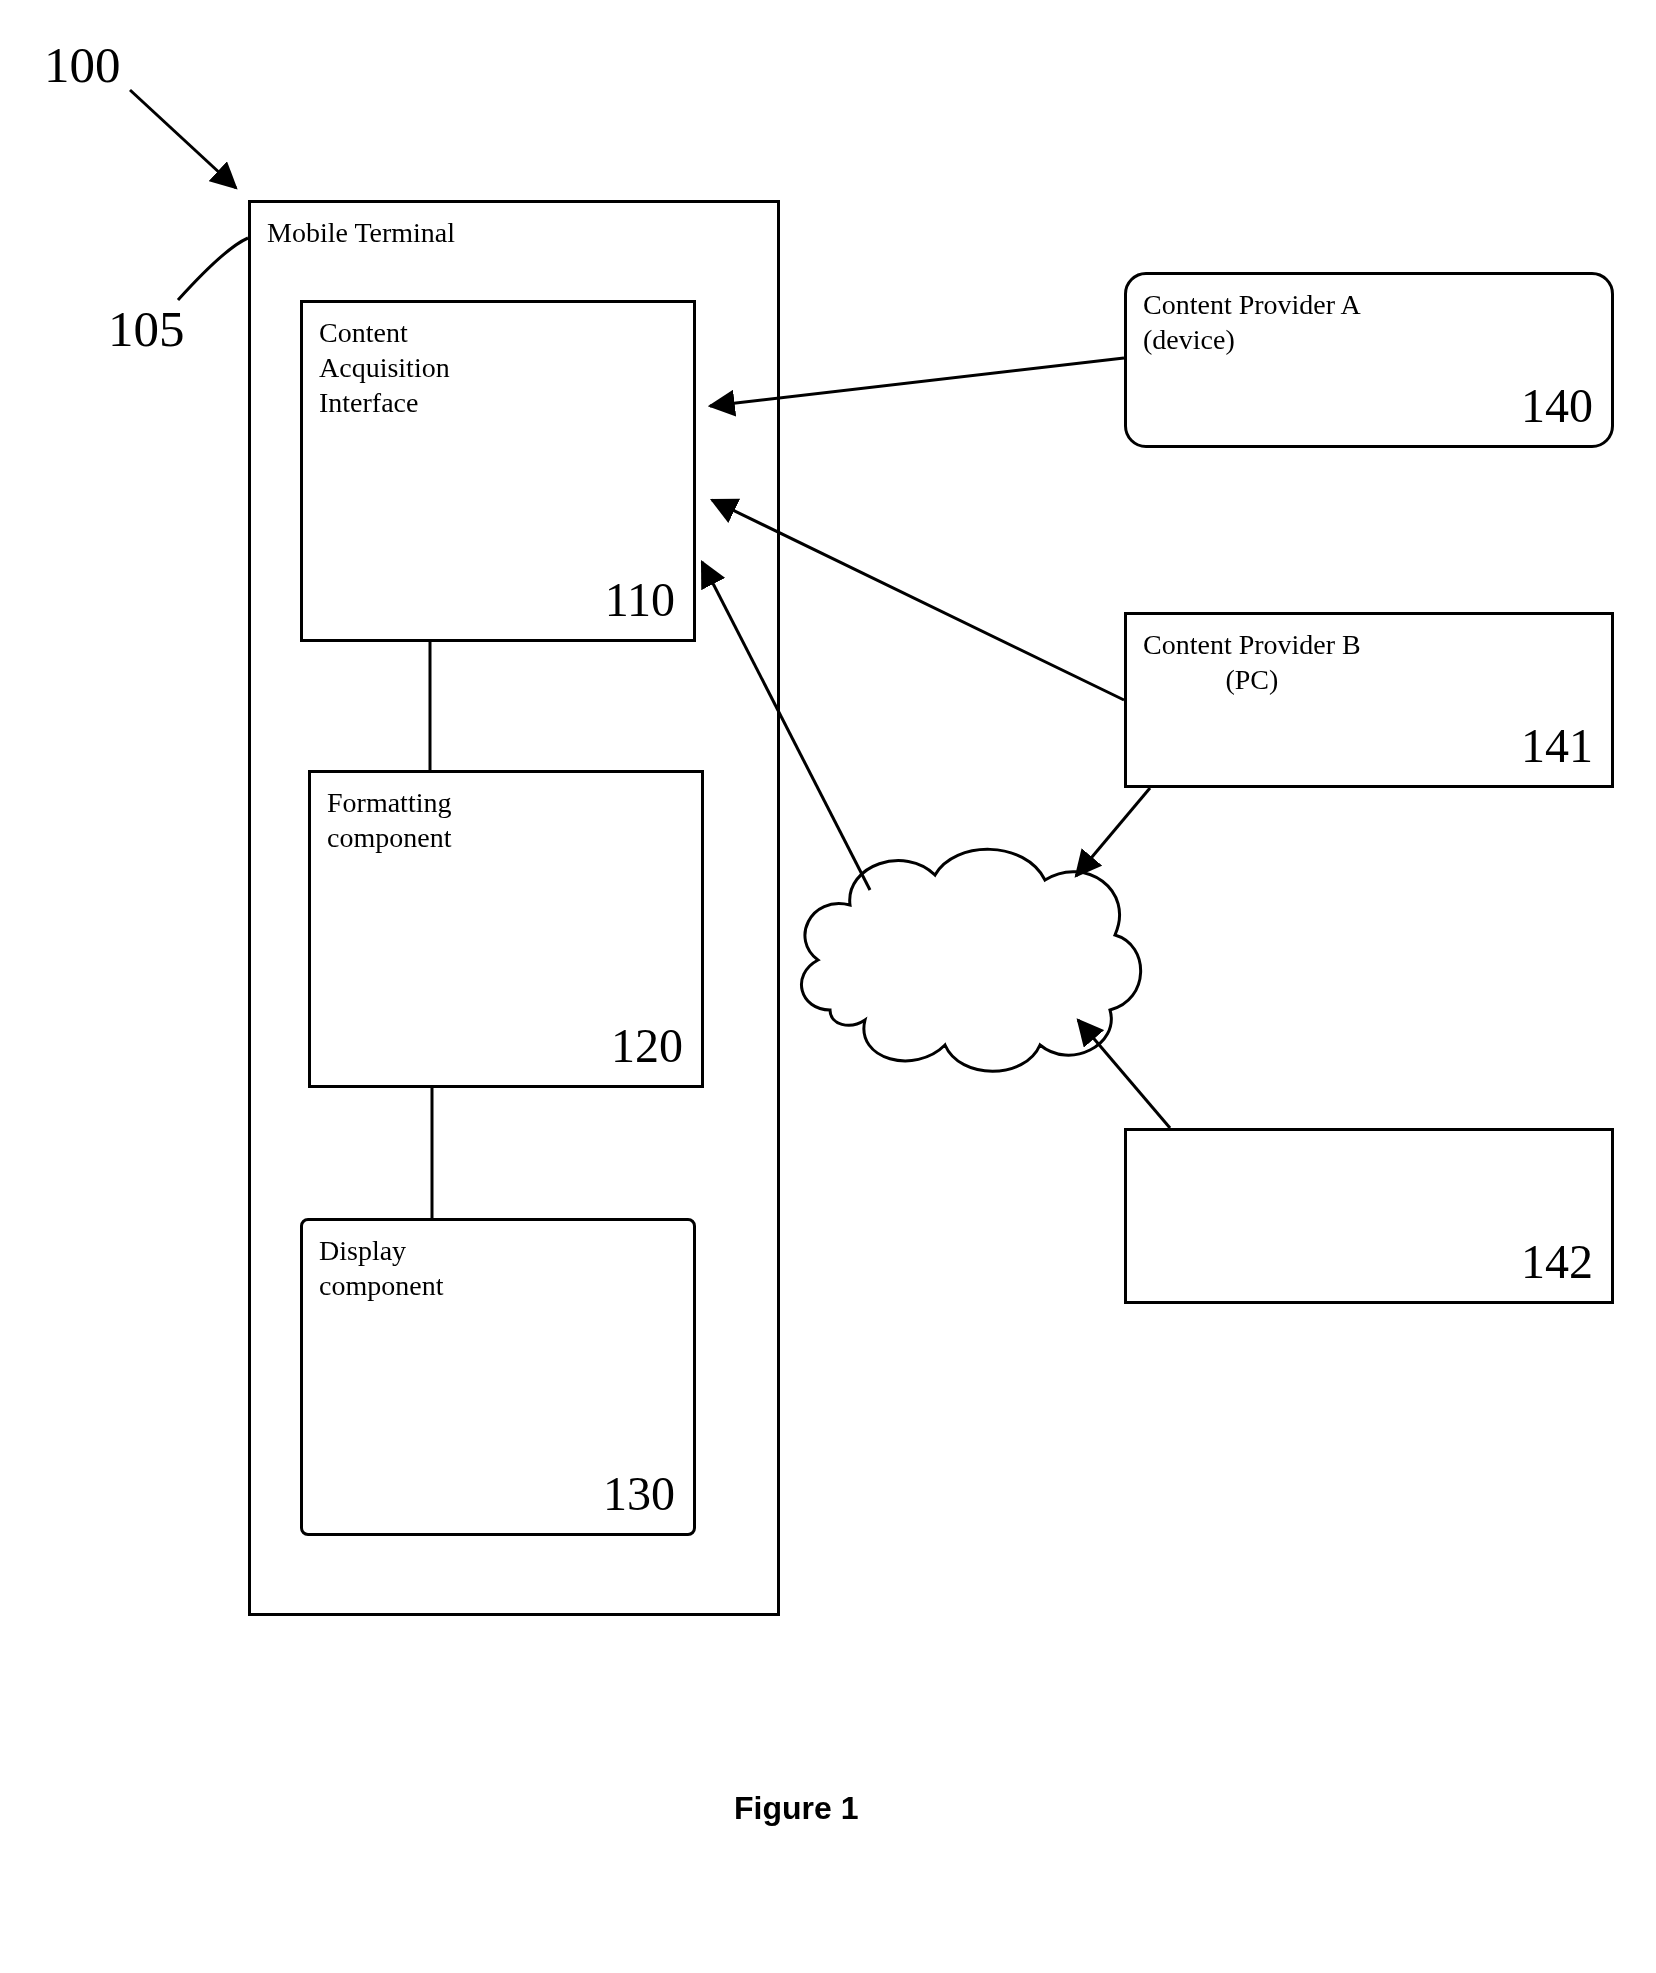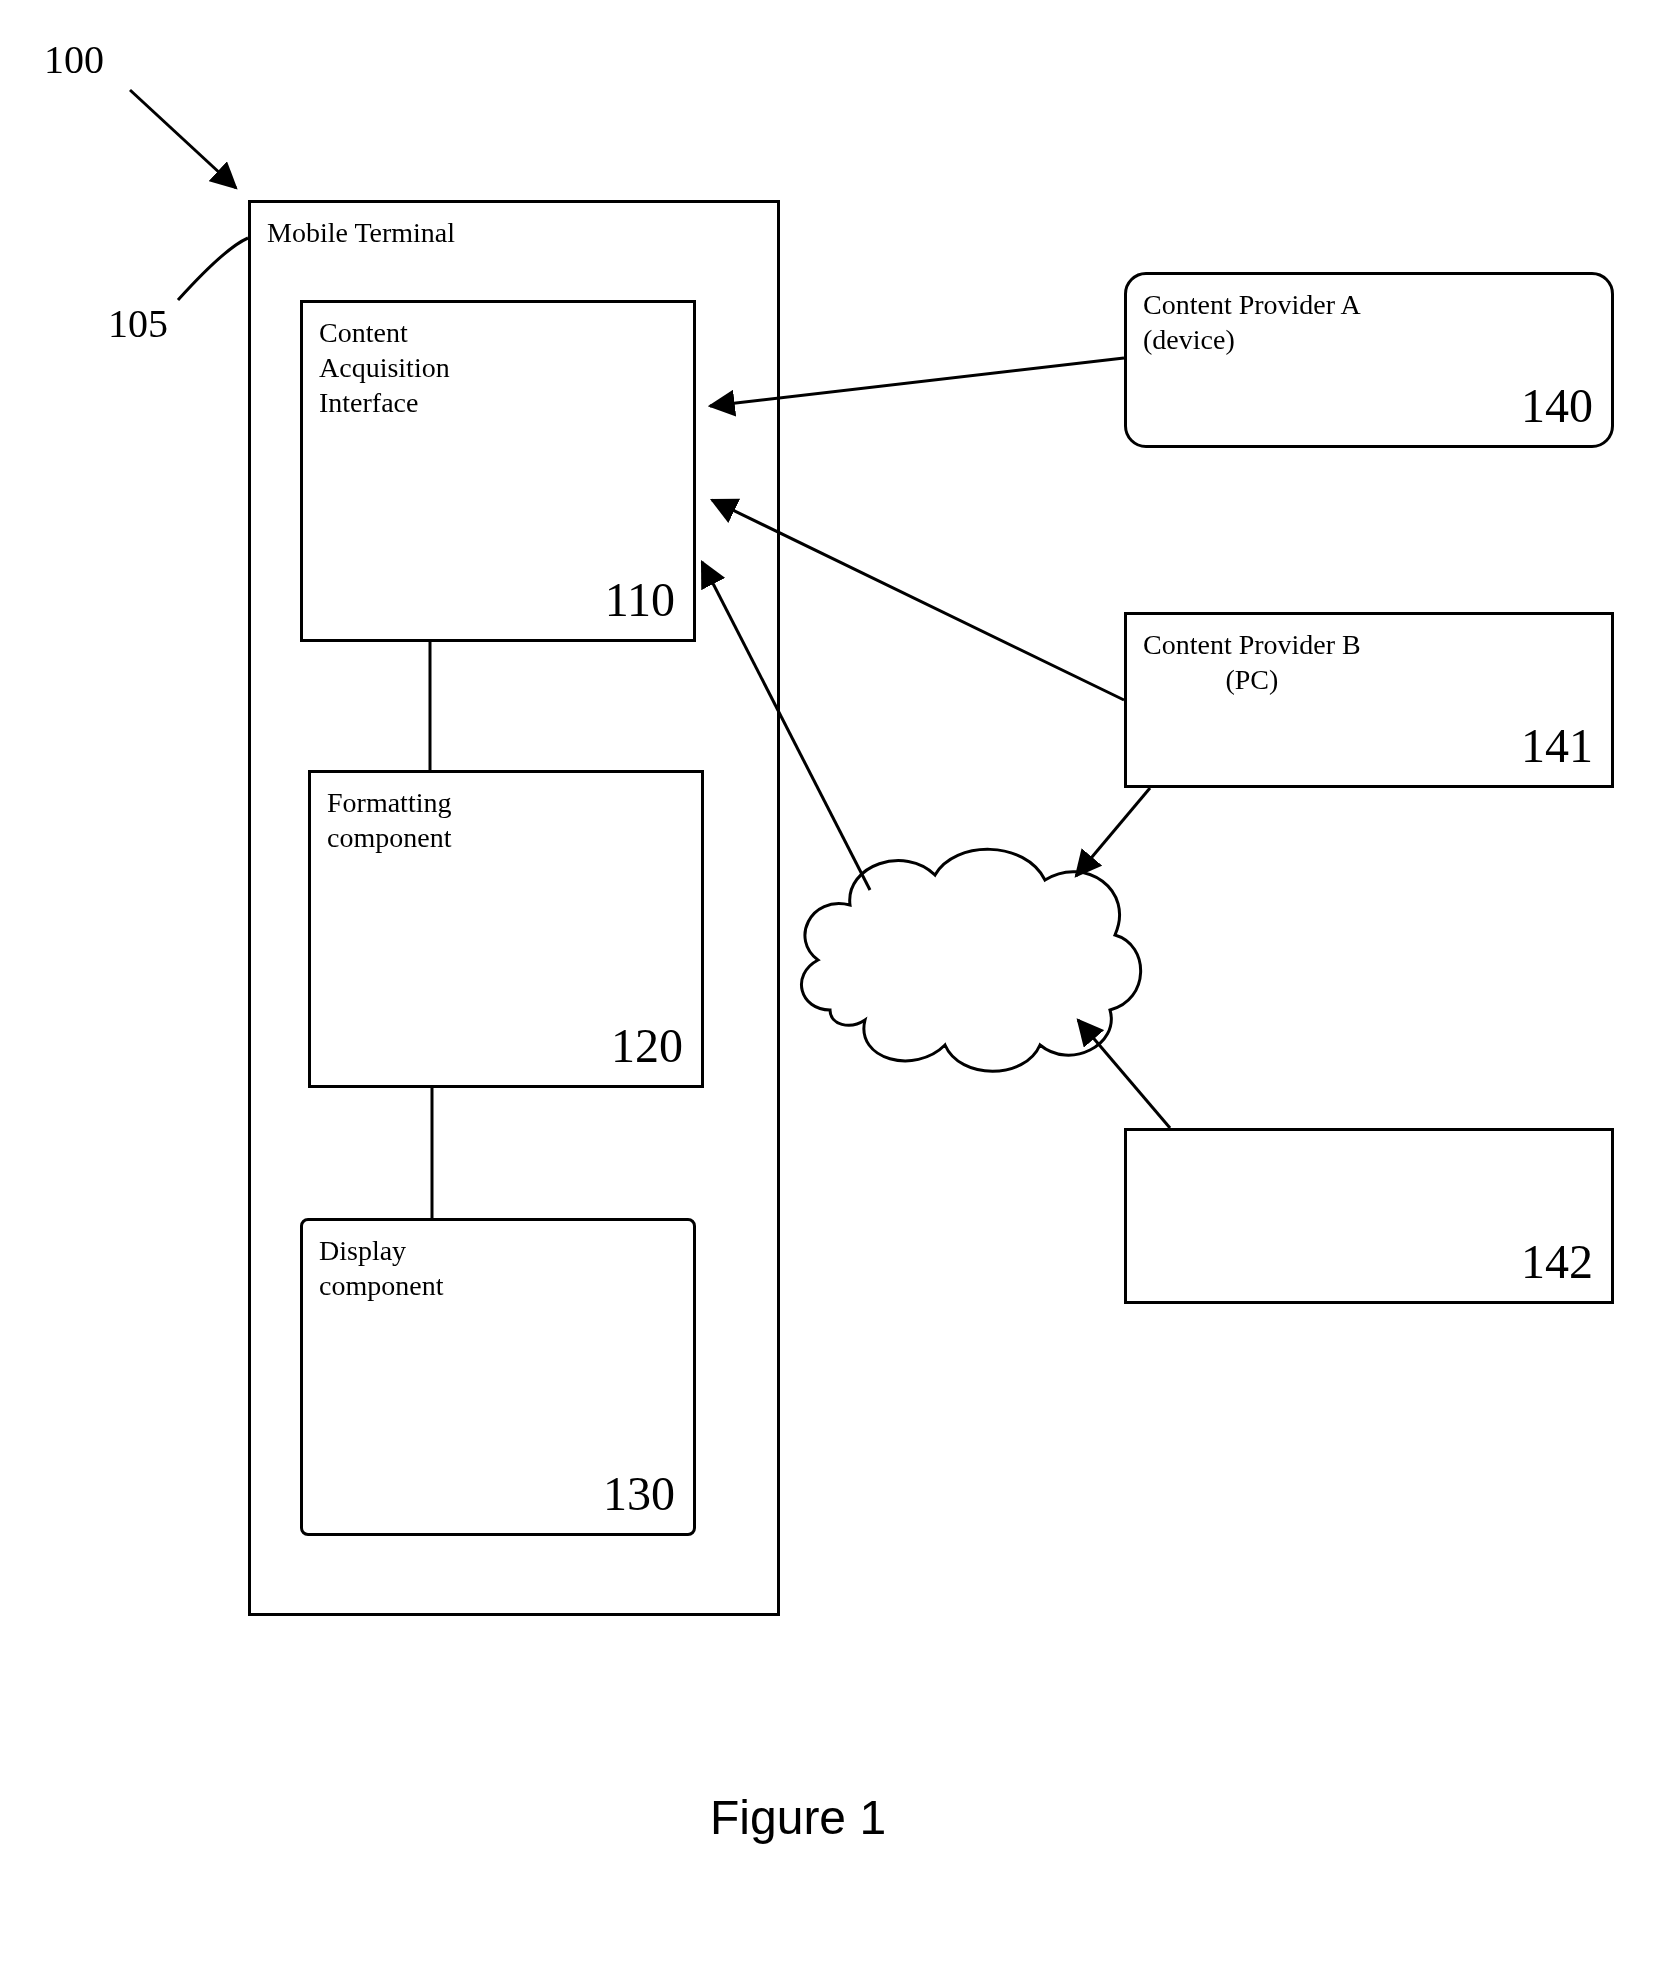--- a/index.html
+++ b/index.html
@@ -9,21 +9,21 @@
   }
   .canvas {
     position: relative;
     width: 1656px;
     height: 1973px;
     font-family: "Times New Roman", Times, serif;
     color: #000;
   }
   .numlabel {
     position: absolute;
-    font-size: 40px;
+    font-size: 51px;
   }
   .box {
     position: absolute;
     border: 3px solid #000;
     box-sizing: border-box;
     background: #fff;
   }
   .box .title {
     position: absolute;
     top: 12px;
@@ -33,23 +33,24 @@
     white-space: pre;
   }
   .box .num {
     position: absolute;
     right: 18px;
     bottom: 12px;
     font-size: 48px;
   }
   .figcaption {
     position: absolute;
-    font-size: 48px;
-    font-weight: normal;
+    font-size: 32px;
+    font-weight: bold;
     font-family: Arial, Helvetica, sans-serif;
+    margin-left: 24px;
   }
   svg.overlay {
     position: absolute;
     left: 0;
     top: 0;
     pointer-events: none;
   }
   .cloud-text {
     position: absolute;
     font-size: 40px;

